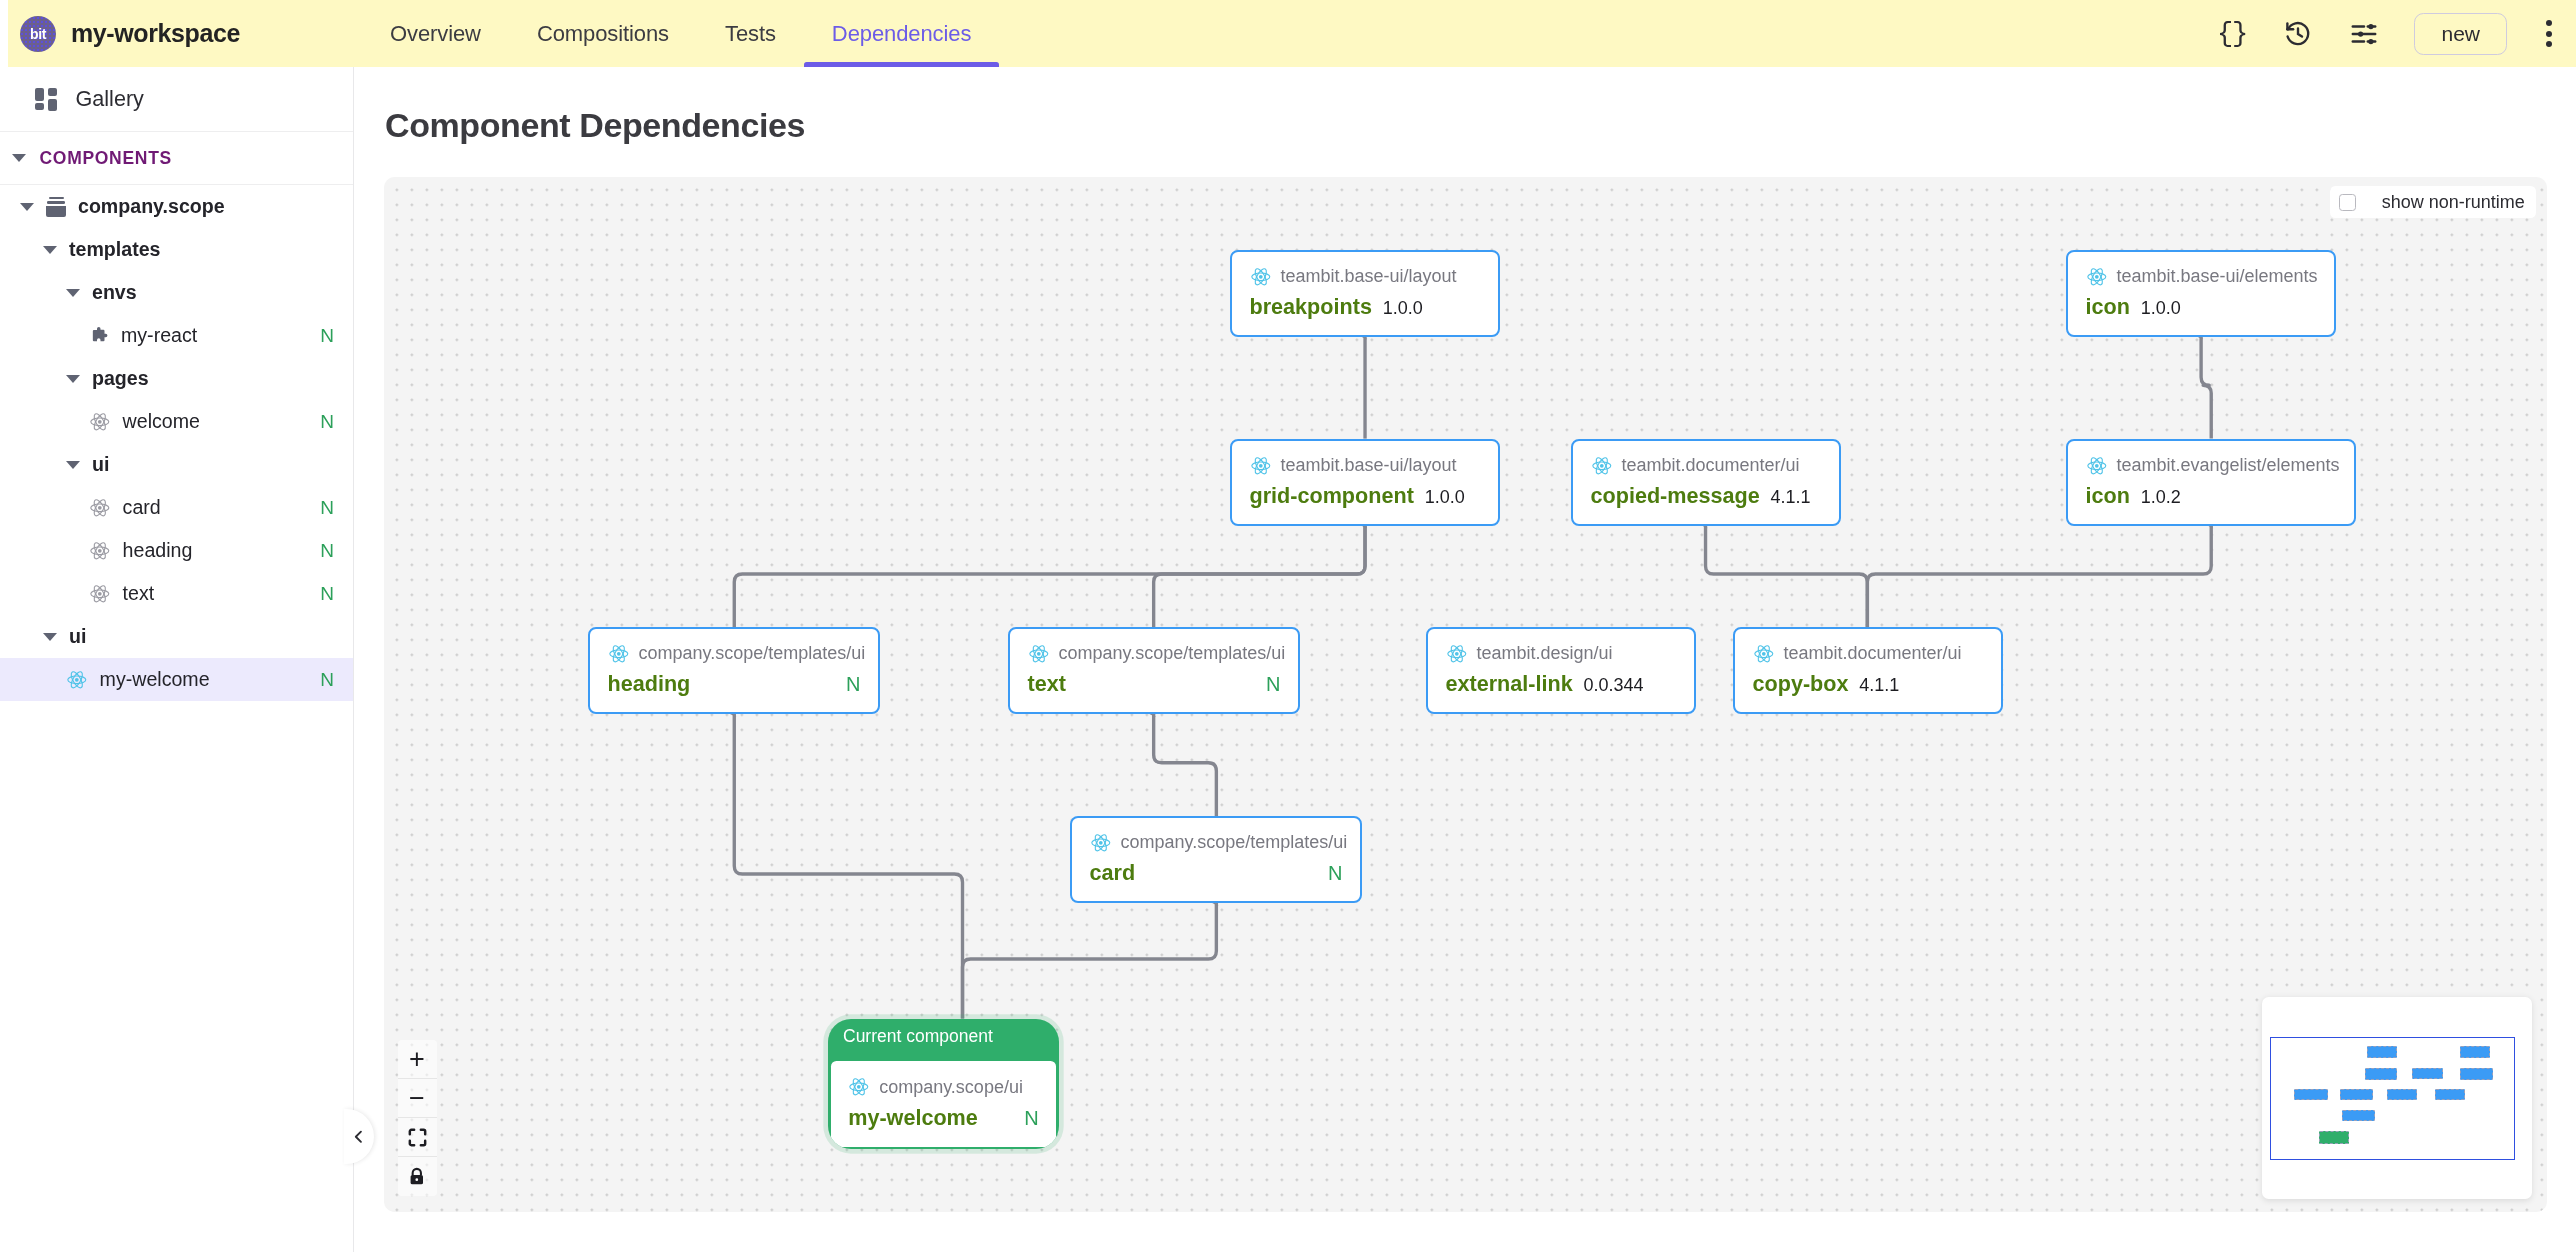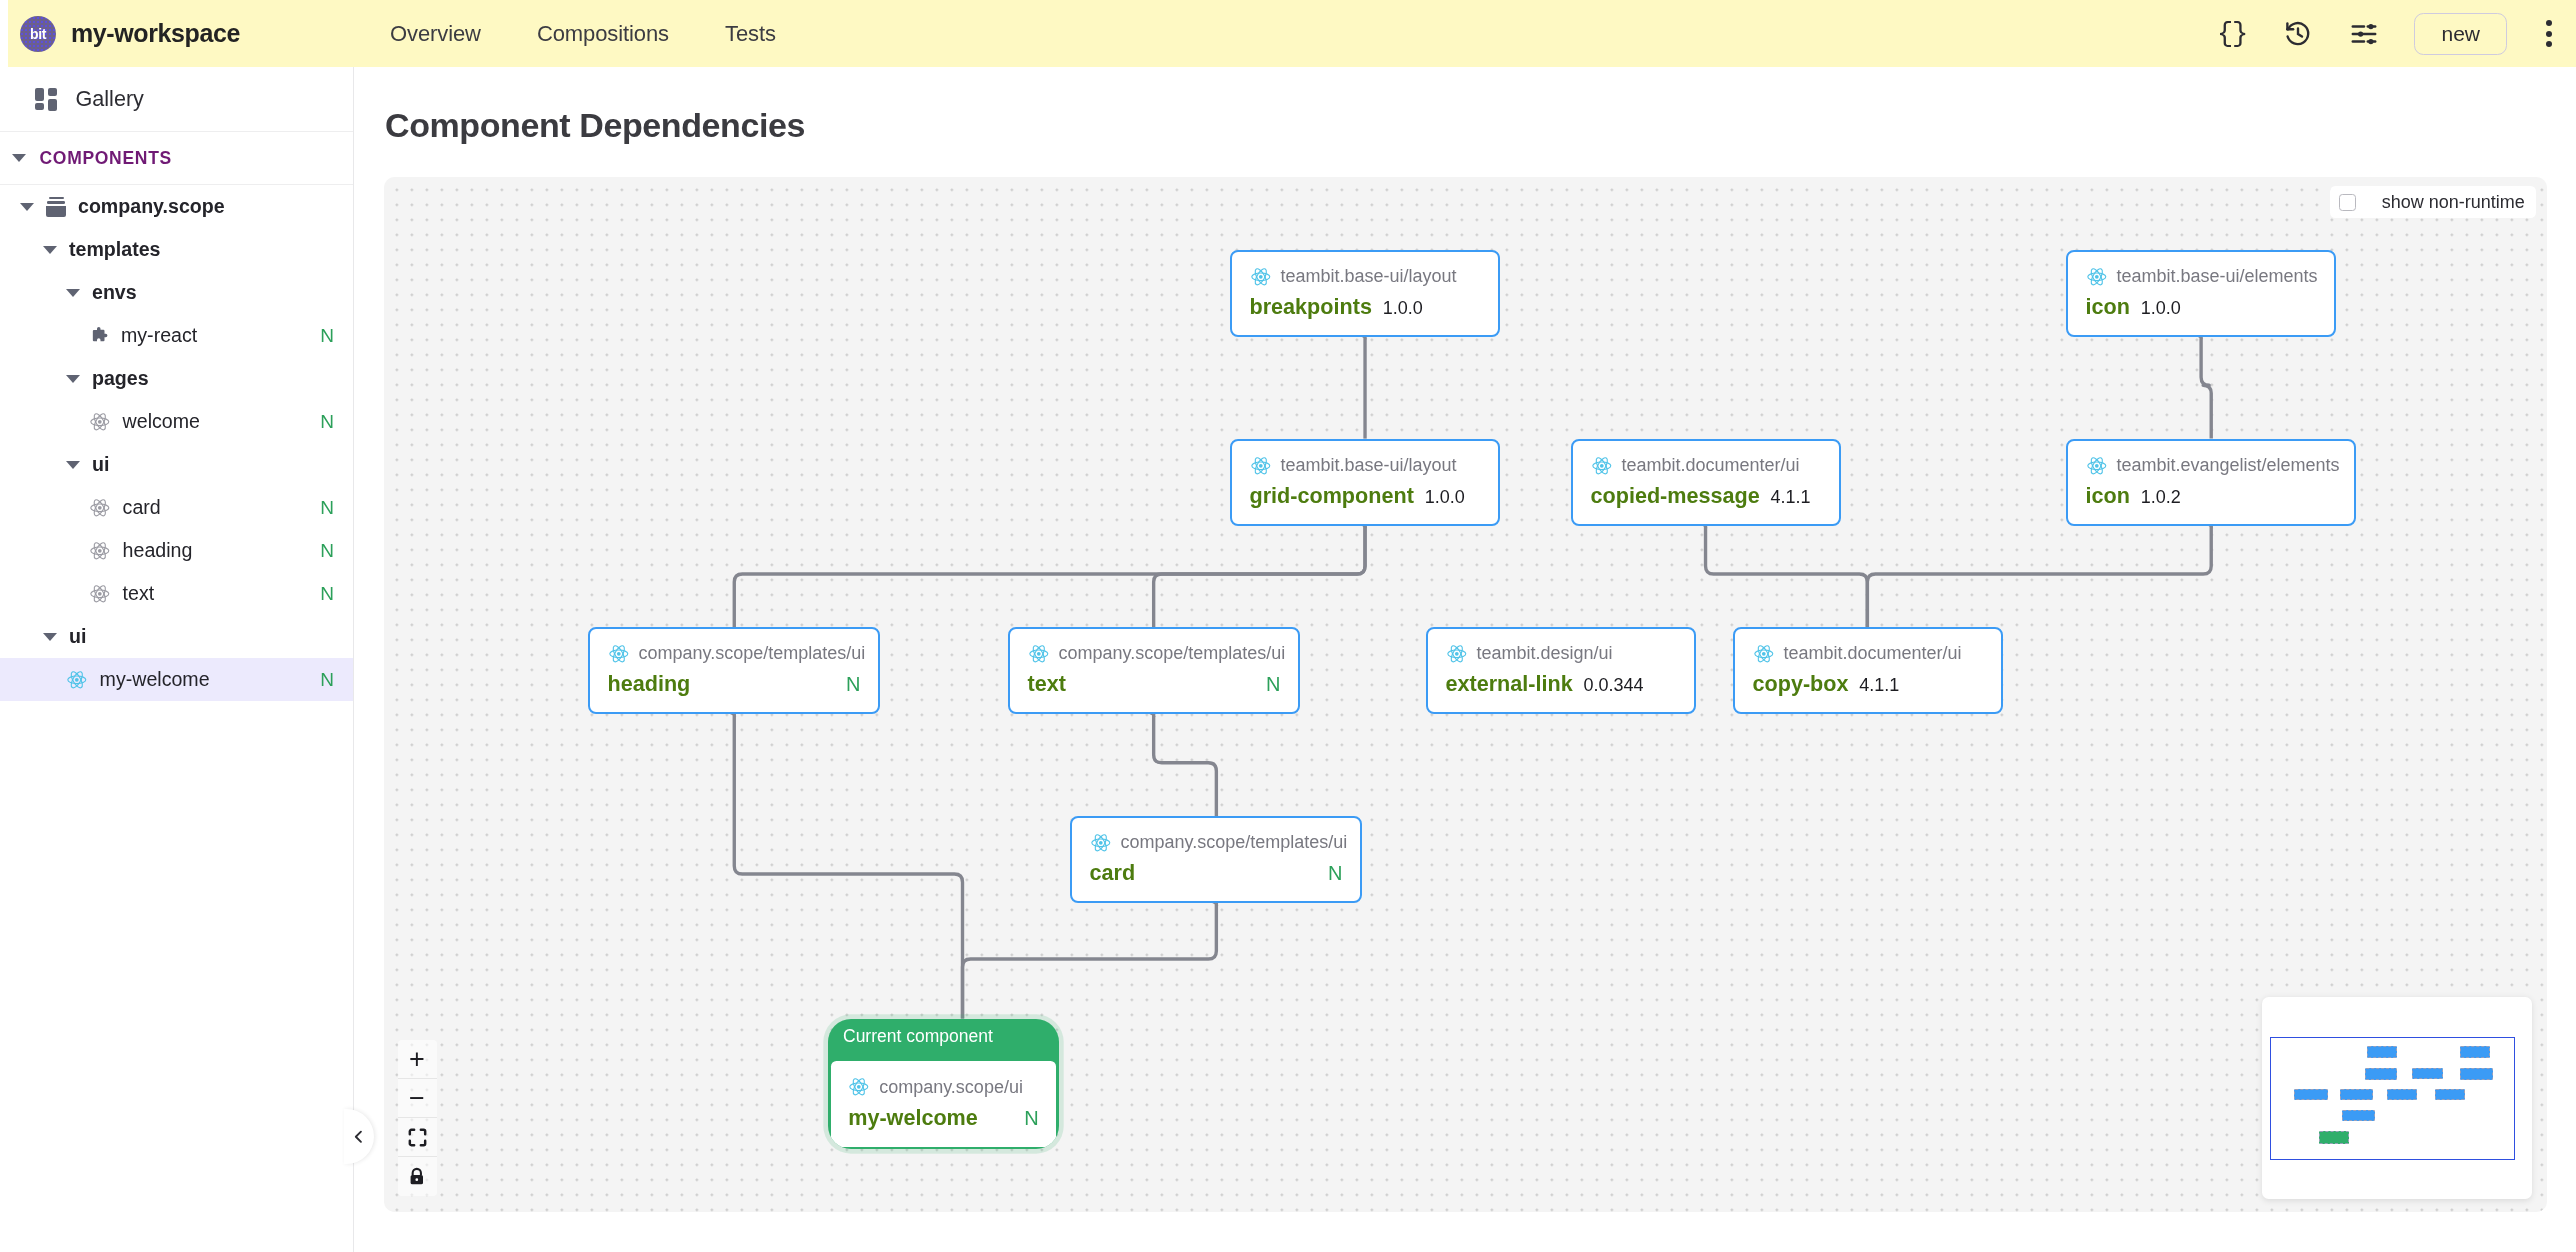--- a/index.html
+++ b/index.html
@@ -198,20 +198,23 @@
 
   <div id="tabs">
     <div class="tab">
         <span>Overview</span>
       </div>
     <div class="tab">
         <span>Compositions</span>
       </div>
     <div class="tab">
         <span>Tests</span>
+      </div>
+    <div class="tab active">
+        <span>Dependencies</span>
       </div>
   </div>
 
   <div id="header-right">
     <div class="hdr-ico" id="code-ico">
         <span>{}</span>
       </div>
     <div class="hdr-ico">
       <svg width="30" height="30" viewBox="0 0 24 24" fill="none" stroke="#2c2c32" stroke-width="1.9" stroke-linecap="round">
         <path d="M3.5 8.2V3.6"></path>

